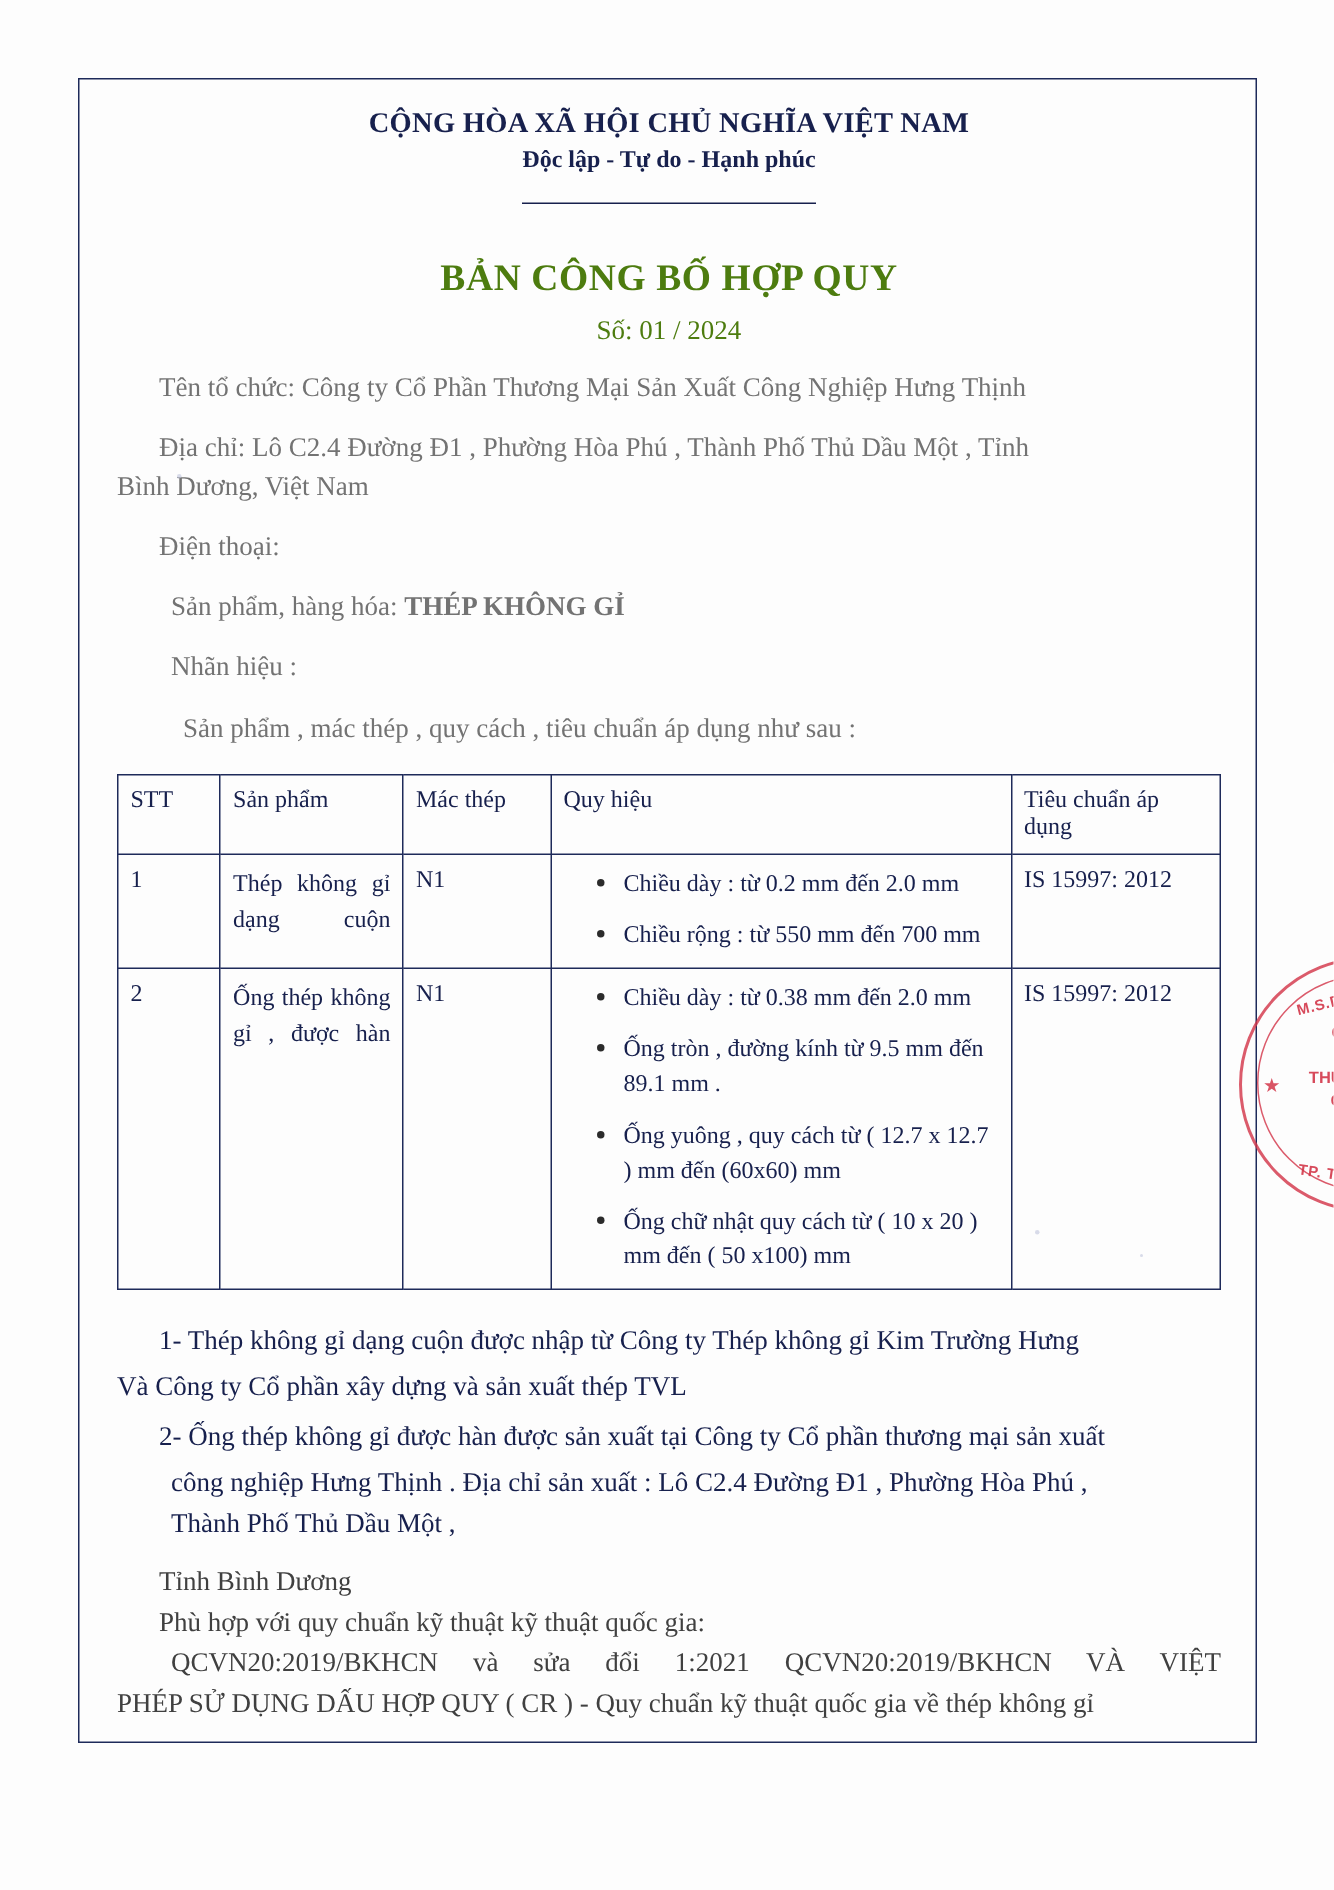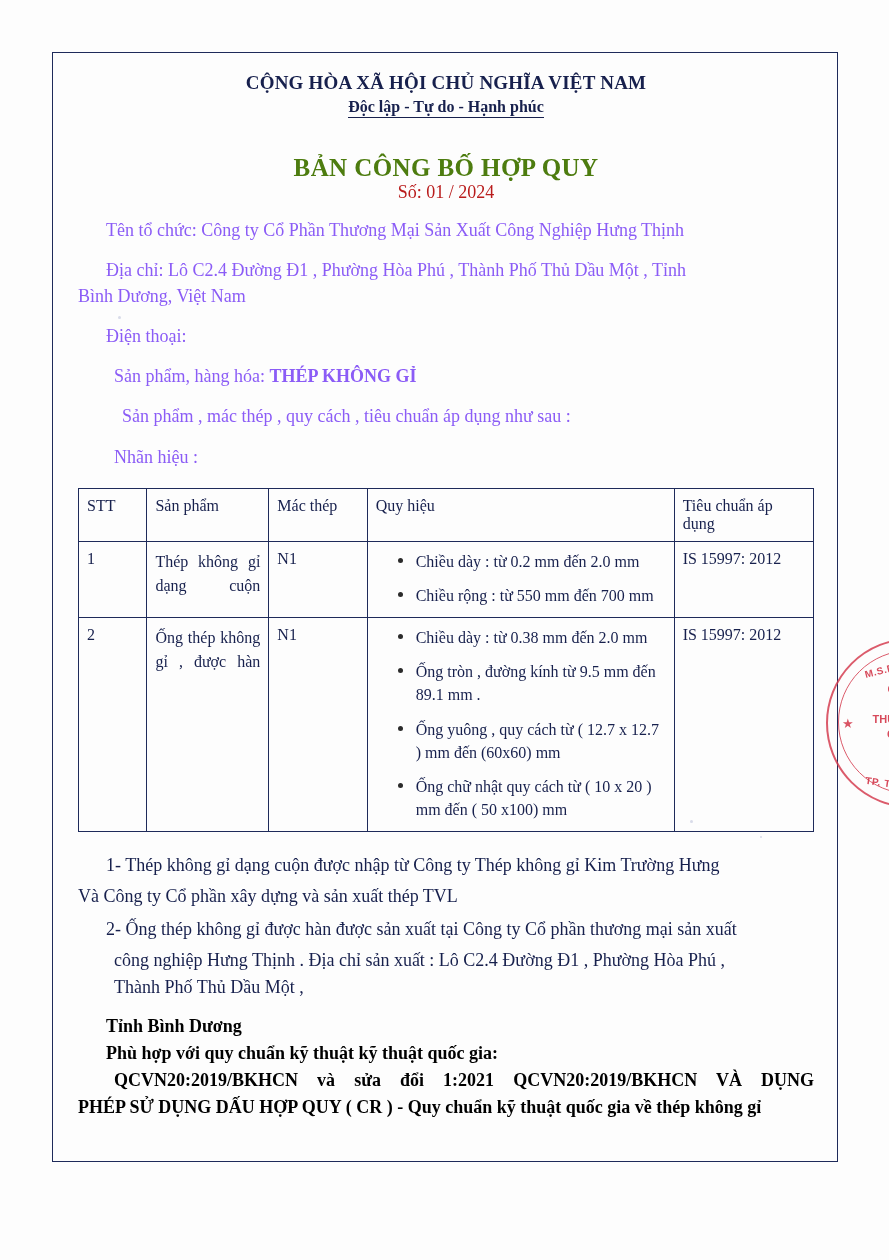--- a/index.html
+++ b/index.html
@@ -46,36 +46,37 @@
     color: #17204d;
     margin-top: 6px;
   }
   .motto {
     font-weight: bold;
     font-size: 16px;
     color: #17204d;
     margin-top: 4px;
     display: inline-block;
     border-bottom: 1.2px solid #17204d;
-    padding-bottom: 1px;
+    padding-bottom: 19px;
   }
   .doc-title {
     font-weight: bold;
     font-size: 25px;
     color: #4d7c0f;
     margin-top: 36px;
     letter-spacing: 0.4px;
   }
   .doc-number {
     font-size: 18px;
-    color: #b91c1c;
+    color: #4d7c0f;
+    margin-top: 10px;
   }
   .field-line {
     font-size: 18px;
-    color: #8b5cf6;
+    color: #737373;
     margin-top: 14px;
     line-height: 1.45;
   }
   .indent-1 { padding-left: 28px; }
   .indent-2 { padding-left: 36px; }
   .indent-3 { padding-left: 44px; }
   .bold { font-weight: bold; }
   table.spec {
     border-collapse: collapse;
     width: 736px;
@@ -134,23 +135,22 @@
   }
   .note-row {
     display: block;
     margin-bottom: 4px;
   }
   .note-num { display: inline; }
   .note-sub { display: block; }
   .footer-block {
     margin-top: 12px;
     font-size: 18px;
-    color: #000000;
+    color: #404040;
     line-height: 1.5;
-    font-weight: bold;
   }
   .justify-line {
     text-align: justify;
     text-align-last: justify;
   }
   
   .seal {
     position: absolute;
     left: 826px;
     top: 638px;
@@ -234,22 +234,22 @@
     </div>
 
     <div class="field-line indent-1">Tên tổ chức: Công ty Cổ Phần Thương Mại Sản Xuất Công Nghiệp Hưng Thịnh</div>
     <div class="field-line indent-1">Địa chỉ: Lô C2.4 Đường Đ1 , Phường Hòa Phú , Thành Phố Thủ Dầu Một , Tỉnh</div>
     <div class="field-line" style="margin-top:0;">Bình Dương, Việt Nam</div>
     <div class="field-line indent-1">Điện thoại:</div>
 
     <div class="field-line indent-2">
       <span>Sản phẩm, hàng hóa: </span><span class="bold">THÉP KHÔNG GỈ</span>
     </div>
+    <div class="field-line indent-2">Nhãn hiệu :</div>
     <div class="field-line indent-3">Sản phẩm , mác thép , quy cách , tiêu chuẩn áp dụng như sau :</div>
-    <div class="field-line indent-2">Nhãn hiệu :</div>
 
     <table class="spec">
       <thead>
         <tr>
           <th class="c-stt">STT</th>
           <th class="c-prod">Sản phẩm</th>
           <th class="c-grade">Mác thép</th>
           <th class="c-spec">Quy hiệu</th>
           <th class="c-std">Tiêu chuẩn áp dụng</th>
         </tr>
@@ -298,21 +298,21 @@
         <span class="note-num">2-</span>
         <span>Ống thép không gỉ được hàn được sản xuất tại Công ty Cổ phần thương mại sản xuất</span>
       </div>
       <div class="note-sub indent-2">công nghiệp Hưng Thịnh . Địa chỉ sản xuất : Lô C2.4 Đường Đ1 , Phường Hòa Phú ,</div>
       <div class="note-sub indent-2">Thành Phố Thủ Dầu Một ,</div>
     </div>
 
     <div class="footer-block">
       <div class="indent-1">Tỉnh Bình Dương</div>
       <div class="indent-1">Phù hợp với quy chuẩn kỹ thuật kỹ thuật quốc gia:</div>
-      <div class="indent-2 justify-line">QCVN20:2019/BKHCN và sửa đổi 1:2021  QCVN20:2019/BKHCN VÀ DỤNG</div>
+      <div class="indent-2 justify-line">QCVN20:2019/BKHCN và sửa đổi 1:2021  QCVN20:2019/BKHCN VÀ VIỆT</div>
       <div>PHÉP SỬ DỤNG DẤU HỢP QUY ( CR ) -  Quy chuẩn kỹ thuật quốc gia về thép không gỉ</div>
     </div>
 
   </div>
 
   <div class="seal">
     <div class="ring-outer"></div>
     <div class="ring-inner"></div>
     <div class="seal-arc-top">M.S.D.N: 3702266</div>
     <div class="seal-star">★</div>

